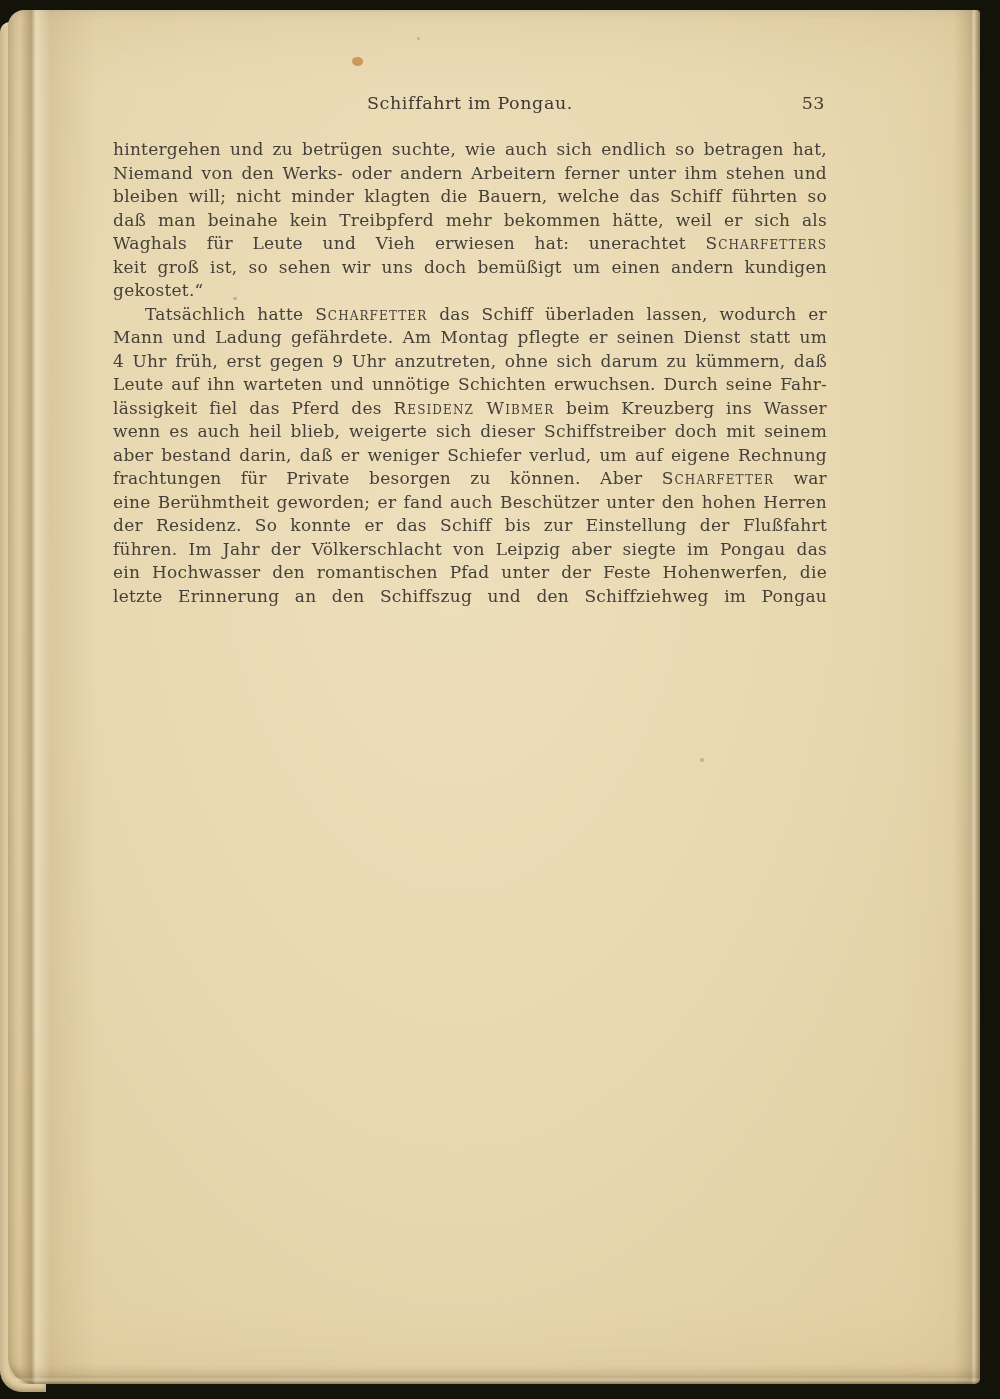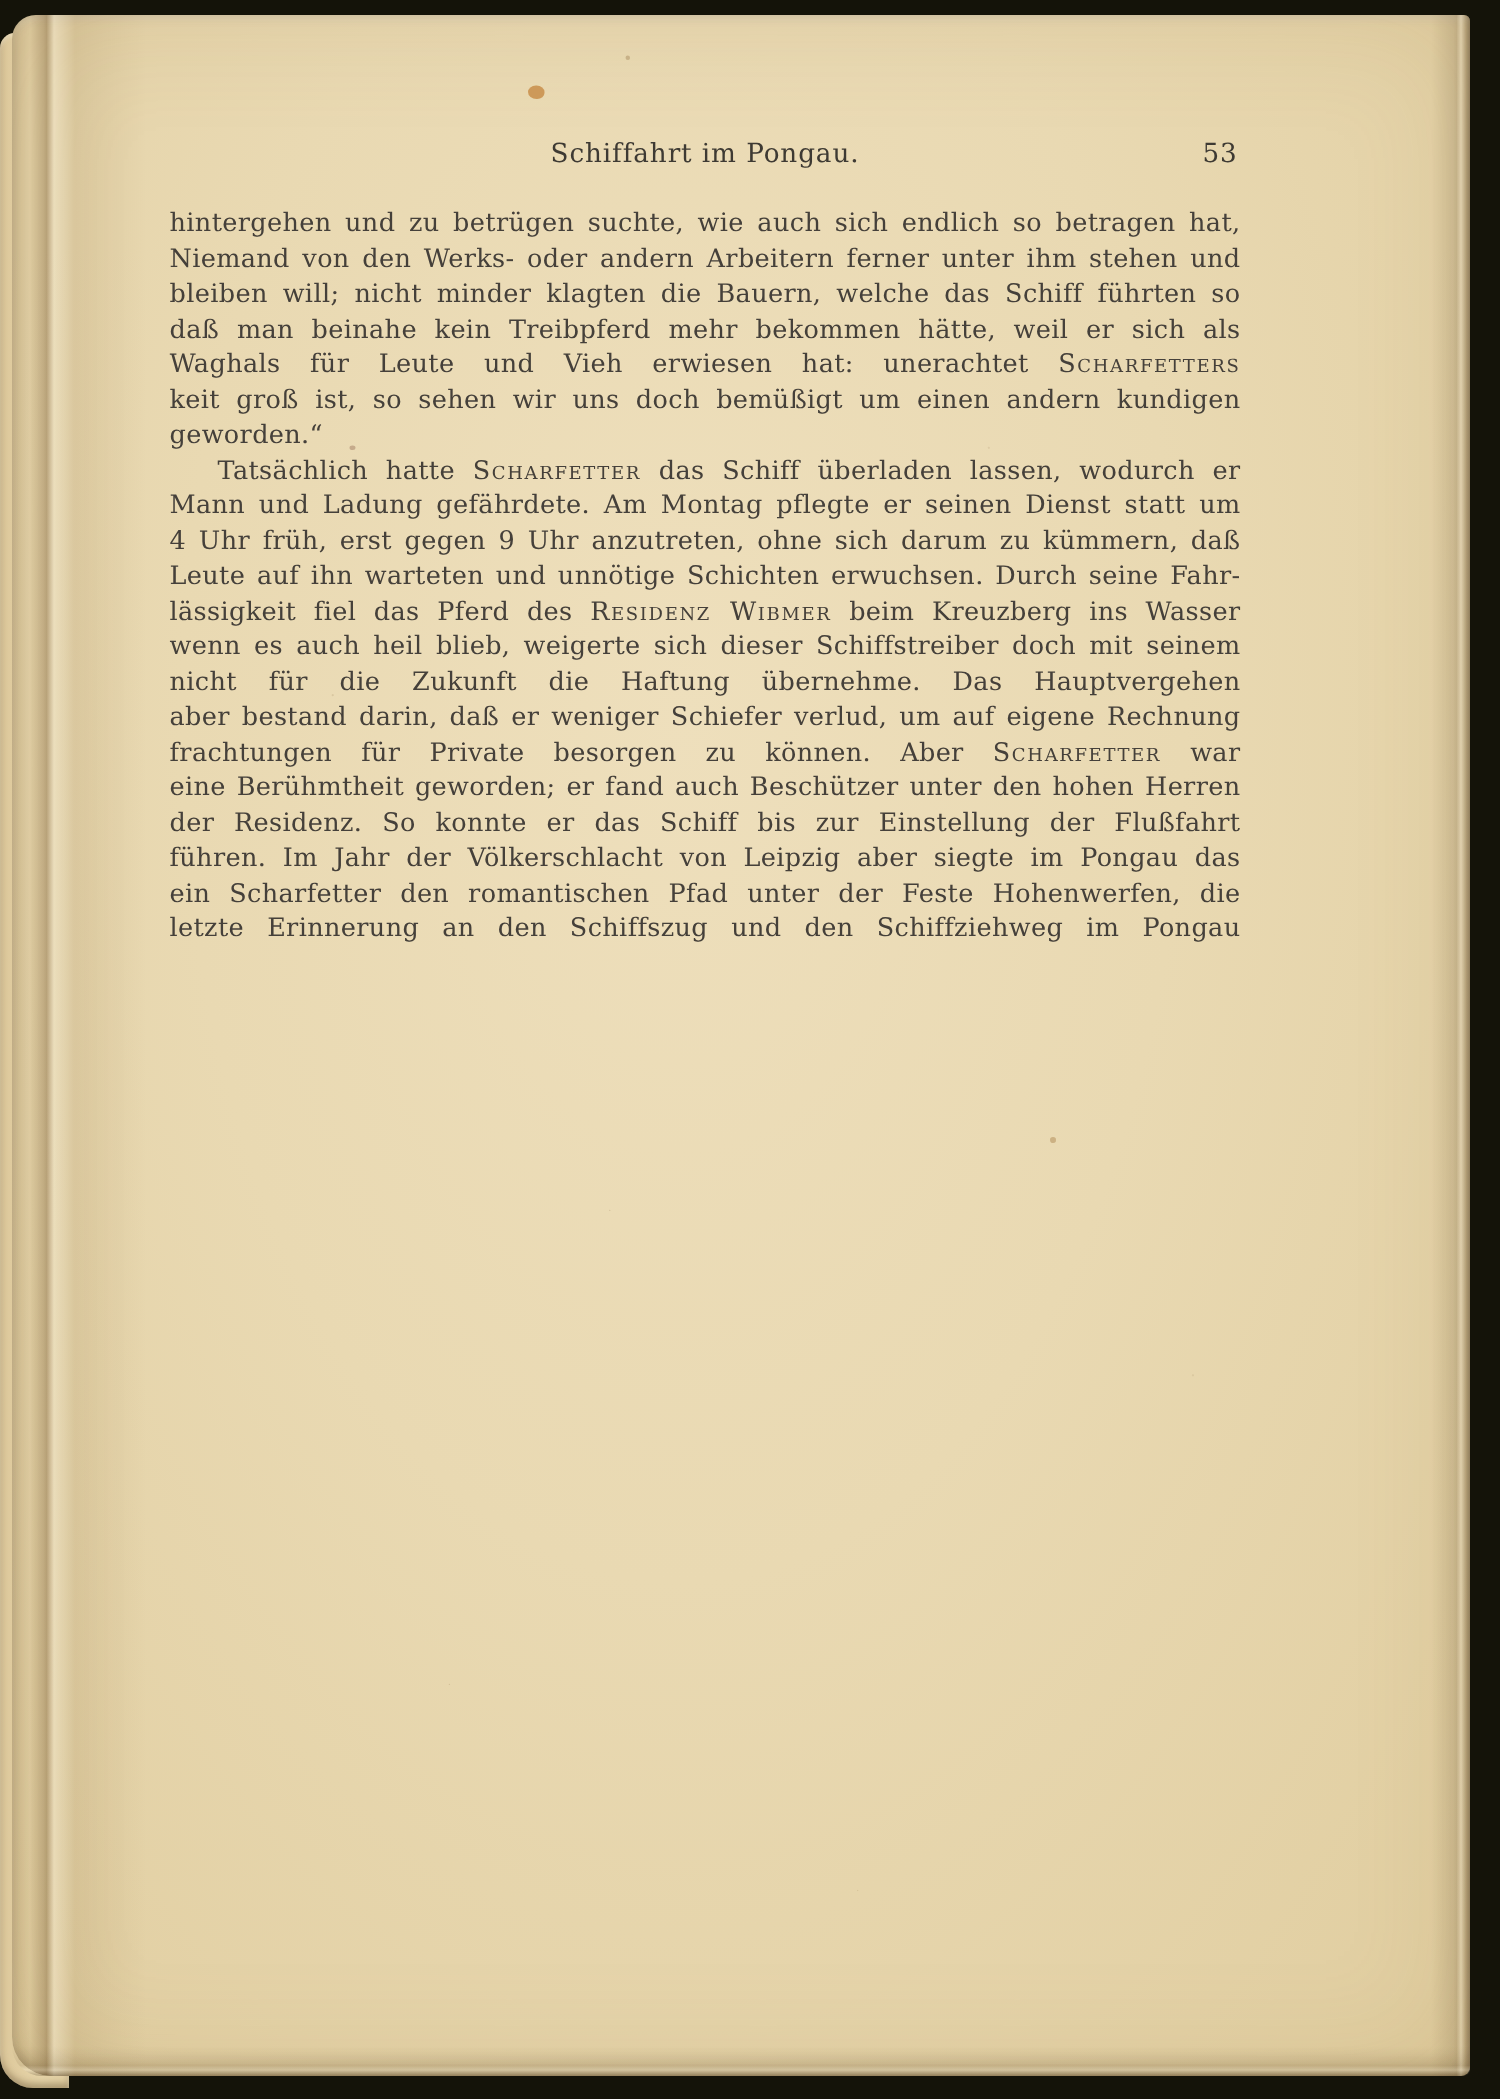--- a/index.html
+++ b/index.html
@@ -165,30 +165,29 @@
       <span class="page-number">53</span>
     </header>
 
     <main class="textblock">
         <div class="line">hintergehen und zu betrügen suchte, wie auch sich endlich so betragen hat, daß</div>
         <div class="line">Niemand von den Werks- oder andern Arbeitern ferner unter ihm stehen und</div>
         <div class="line">bleiben will; nicht minder klagten die Bauern, welche das Schiff führten so sehr,</div>
         <div class="line">daß man beinahe kein Treibpferd mehr bekommen hätte, weil er sich als einen</div>
         <div class="line">Waghals für Leute und Vieh erwiesen hat: unerachtet <span class="sc">Scharfetters</span> Brauchbar-</div>
         <div class="line">keit groß ist, so sehen wir uns doch bemüßigt um einen andern kundigen Flösser</div>
-        <div class="line endline">geworden.“</div>
+        <div class="line endline">gekostet.“</div>
         <div class="line indent">Tatsächlich hatte <span class="sc">Scharfetter</span> das Schiff überladen lassen, wodurch er</div>
         <div class="line">Mann und Ladung gefährdete.  Am Montag pflegte er seinen Dienst statt um</div>
         <div class="line">4 Uhr früh, erst gegen 9 Uhr anzutreten, ohne sich darum zu kümmern, daß die</div>
         <div class="line">Leute auf ihn warteten und unnötige Schichten erwuchsen.  Durch seine Fahr-</div>
         <div class="line">lässigkeit fiel das Pferd des <span class="sc">Residenz Wibmer</span> beim Kreuzberg ins Wasser und,</div>
         <div class="line">wenn es auch heil blieb, weigerte sich dieser Schiffstreiber doch mit seinem Roß,</div>
-        <div class="line">nicht für die Zukunft die Haftung übernehme.  Das Hauptvergehen </div>
         <div class="line">aber bestand darin, daß er weniger Schiefer verlud, um auf eigene Rechnung Ver-</div>
         <div class="line">frachtungen für Private besorgen zu können. Aber <span class="sc">Scharfetter</span> war inzwischen</div>
         <div class="line">eine Berühmtheit geworden; er fand auch Beschützer unter den hohen Herren in</div>
         <div class="line">der Residenz.  So konnte er das Schiff bis zur Einstellung der Flußfahrt weiter-</div>
         <div class="line">führen. Im Jahr der Völkerschlacht von Leipzig aber siegte im Pongau das Pferd</div>
-        <div class="line">ein Scharfetter den romantischen Pfad unter der Feste Hohenwerfen, die</div>
+        <div class="line">ein Hochwasser den romantischen Pfad unter der Feste Hohenwerfen, die</div>
         <div class="line">letzte Erinnerung an den Schiffszug und den Schiffziehweg im Pongau zerstört.</div>
       </main>
   </div>
 </div>
 
 </body></html>

